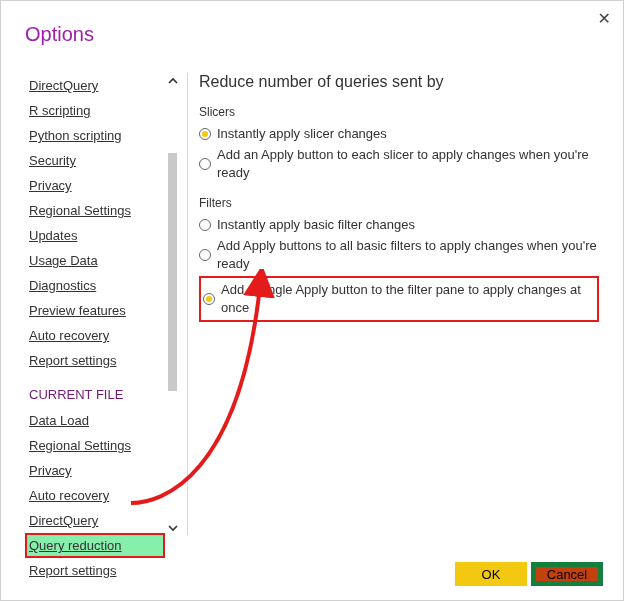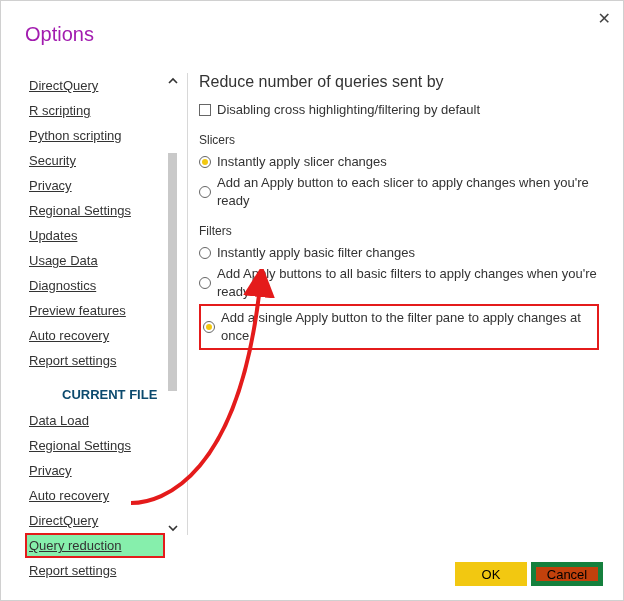--- a/index.html
+++ b/index.html
@@ -53,24 +53,23 @@
     .nav-item {
       font-size: 13px;
       color: #333;
       padding: 5px 4px;
       cursor: pointer;
       white-space: nowrap;
       text-decoration: underline;
     }
     .section-head {
       font-size: 13px;
-      font-weight: 700;
-      color: #0c4a6e;
+      font-weight: 400;
+      color: #701a75;
       padding: 14px 4px 6px;
-      margin-left: 33px;
     }
     .nav-selected {
       border: 2px solid #e41b1b;
       padding: 3px 2px;
       background: #86efac;
     }
     .vsep {
       position: absolute;
       left: 186px; top: 72px;
       width: 1px; height: 462px;
@@ -184,24 +183,20 @@
     <svg width="10" height="10" viewBox="0 0 10 10">
         <path d="M1 3 L5 7 L9 3" stroke="#333" stroke-width="1.6" fill="none"></path>
       </svg>
   </div>
 </div>
 
 <div class="vsep"></div>
 
 <div class="content">
   <div class="h1">Reduce number of queries sent by</div>
-  <div class="chk-row">
-    <span class="chk"></span>
-    <span>Disabling cross highlighting/filtering by default</span>
-  </div>
 
   <div class="h2">Slicers</div>
   <div class="radio-row">
     <span class="radio checked"></span>
     <span>Instantly apply slicer changes</span>
   </div>
   <div class="radio-row">
     <span class="radio"></span>
     <span>Add an Apply button to each slicer to apply changes when you're ready</span>
   </div>

